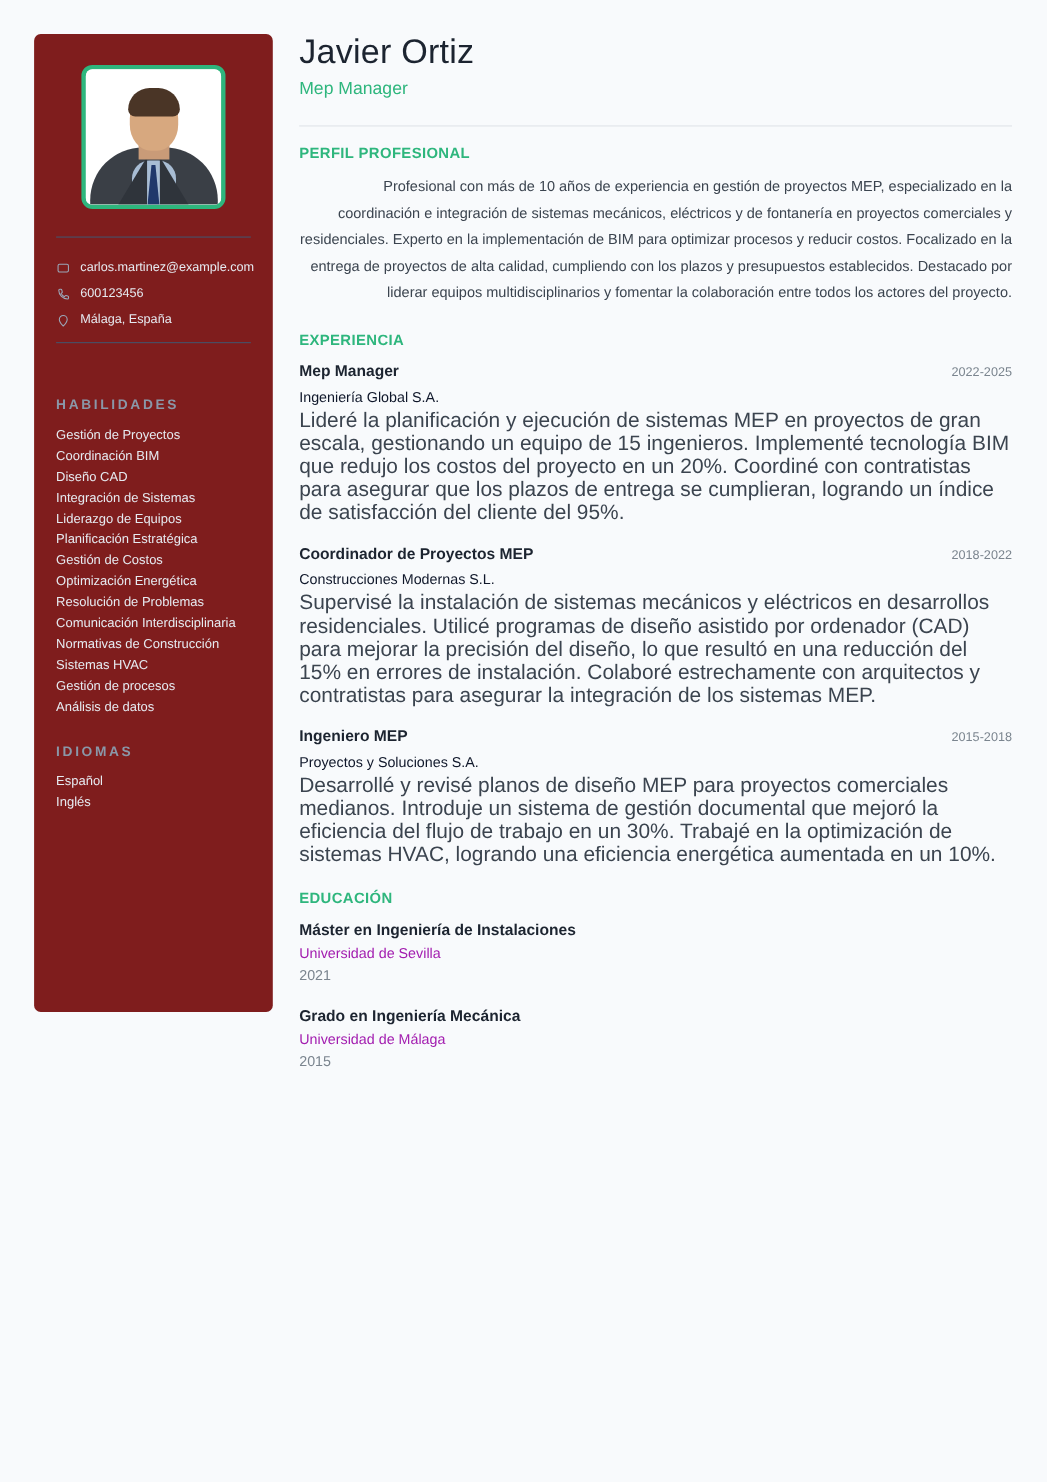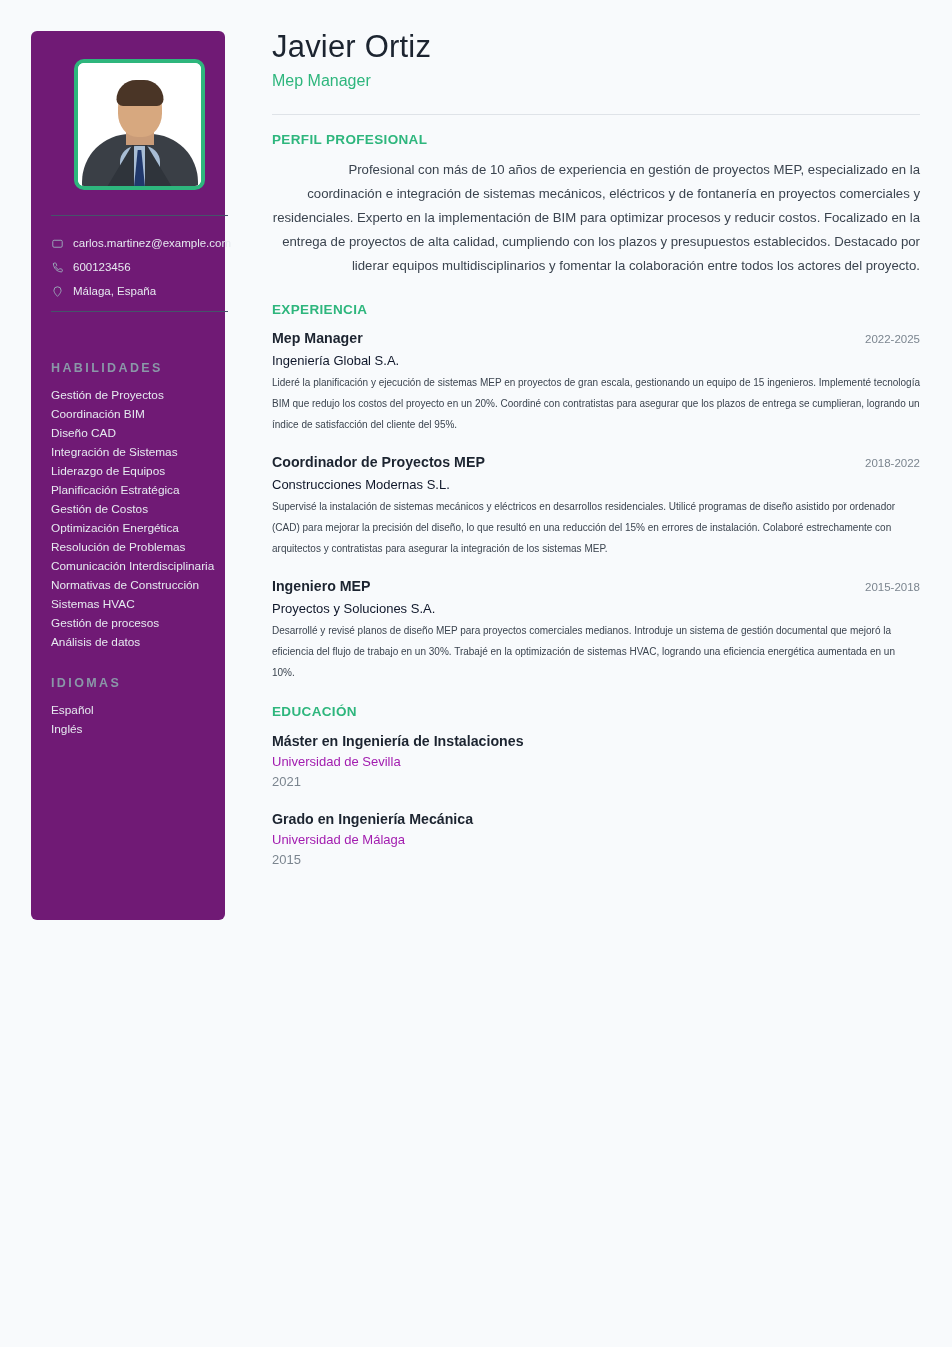--- a/index.html
+++ b/index.html
@@ -18,23 +18,23 @@
     width: 952px;
     height: 1347px;
     background: #f8fafc;
   }
 
   
   .sidebar {
     position: absolute;
     left: 31px;
     top: 31px;
-    width: 194px;
+    width: 217px;
     height: 889px;
-    background: #701a75;
+    background: #7f1d1d;
     border-radius: 6px;
     padding: 0 0 0 0;
   }
 
   .photo-frame {
     position: absolute;
     left: 43px;
     top: 28px;
     width: 131px;
     height: 131px;
@@ -238,21 +238,21 @@
     white-space: nowrap;
     padding-left: 14px;
   }
   .job-company {
     font-size: 13px;
     color: #0f172a;
     line-height: 21px;
     margin-top: 1px;
   }
   .job-desc {
-    font-size: 10px;
+    font-size: 19px;
     line-height: 21px;
     color: #3b444f;
     margin-top: 1px;
   }
 
   .edu { margin-bottom: 16px; }
   .edu:last-child { margin-bottom: 0; }
   .edu-degree {
     font-size: 14.2px;
     font-weight: bold;

